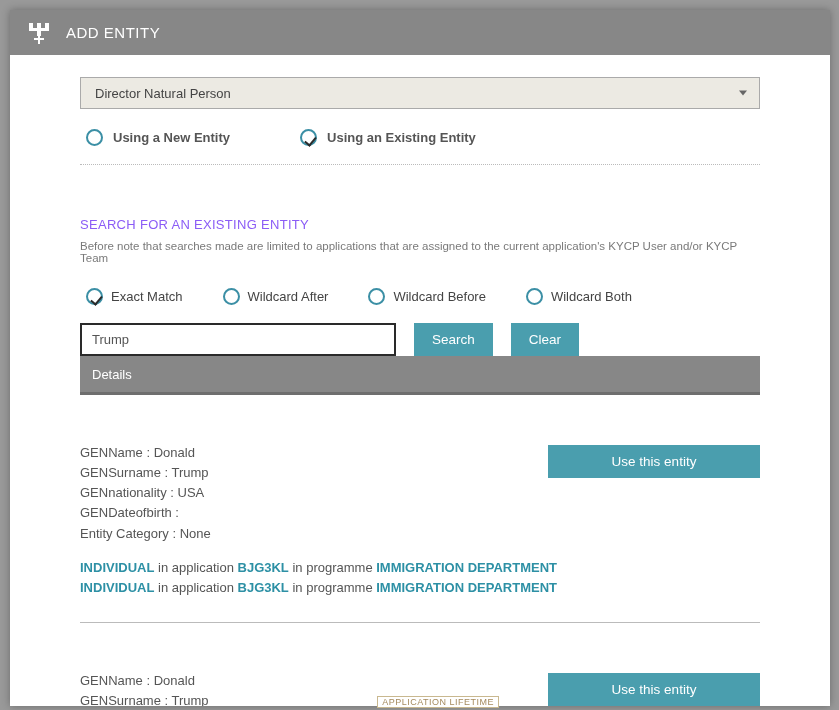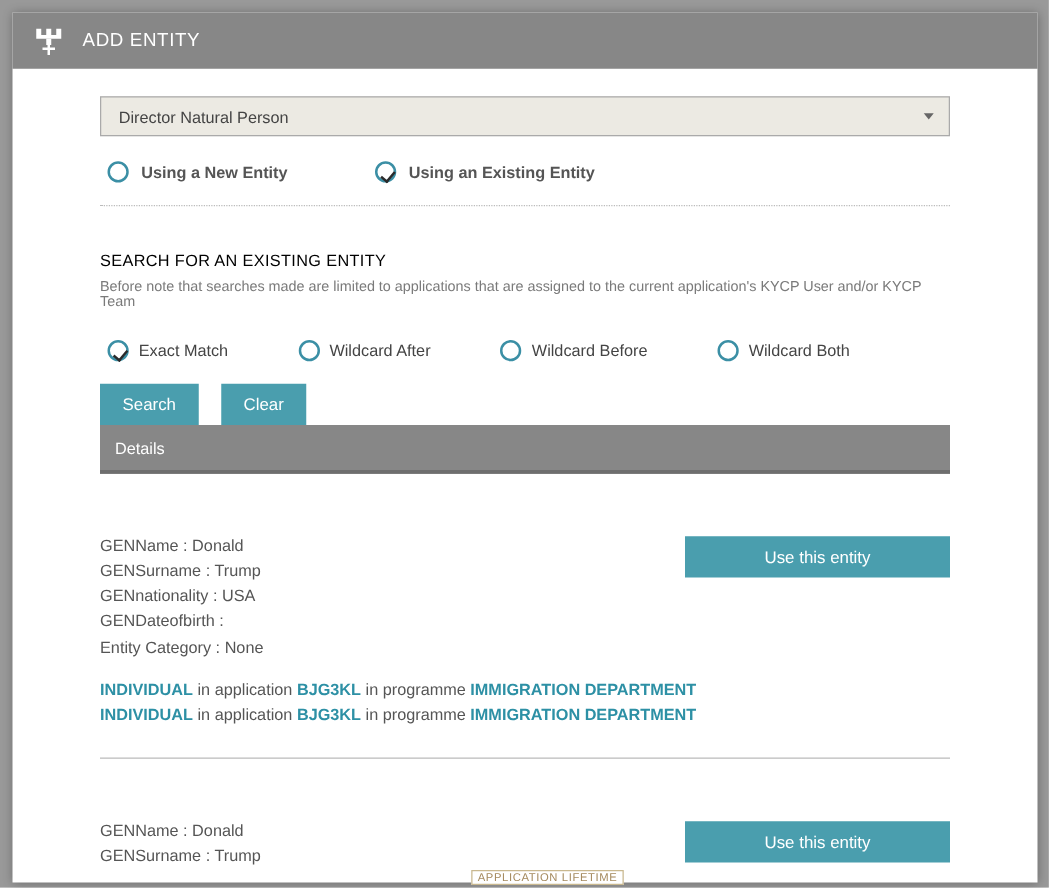--- a/index.html
+++ b/index.html
@@ -104,33 +104,33 @@
     border-width: 0 2.5px 2.5px 0;
     transform: rotate(40deg) translateY(-3px);
   }
   .radio-label {
     font-size: 13px;
     color: #555;
     font-weight: 600;
   }
   .section-title {
     font-size: 13px;
-    color: #000000;
+    color: #8b5cf6;
     letter-spacing: 0.3px;
-    margin-top: 36px;
+    margin-top: 52px;
     margin-bottom: 8px;
   }
   .section-note {
     font-size: 11.5px;
     color: #7a7a7a;
     margin-bottom: 24px;
   }
   .match-row {
     display: flex;
-    gap: 56px;
+    gap: 40px;
     padding: 0 6px 18px 6px;
   }
   .match-row .radio-item { gap: 8px; }
   .match-row .radio-label { font-weight: 400; color: #444; }
   .search-row {
     display: flex;
     gap: 18px;
     align-items: center;
   }
   .search-input {
@@ -275,20 +275,21 @@
         <span class="radio-circle"></span>
         <span class="radio-label">Wildcard Before</span>
       </div>
       <div class="radio-item">
         <span class="radio-circle"></span>
         <span class="radio-label">Wildcard Both</span>
       </div>
     </div>
 
     <div class="search-row">
+      <input class="search-input" type="text" value="Trump" style="">
       <button class="btn">Search</button>
       <button class="btn">Clear</button>
     </div>
 
 
     <div class="details-bar">Details</div>
 
     <div id="results-container">
         <div class="result-card">
           <div class="field-line">GENName : Donald</div>

